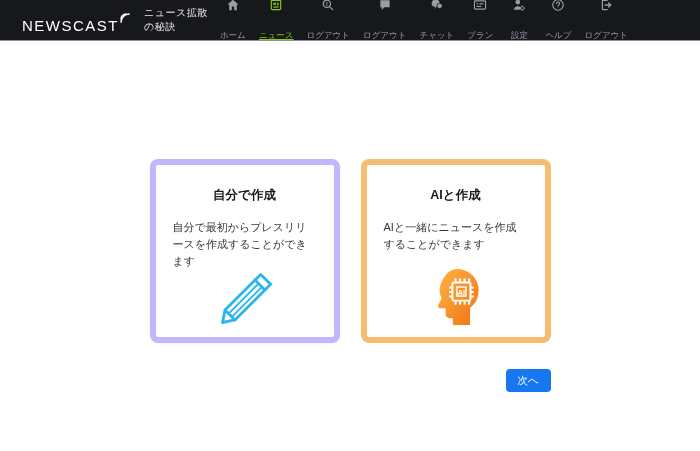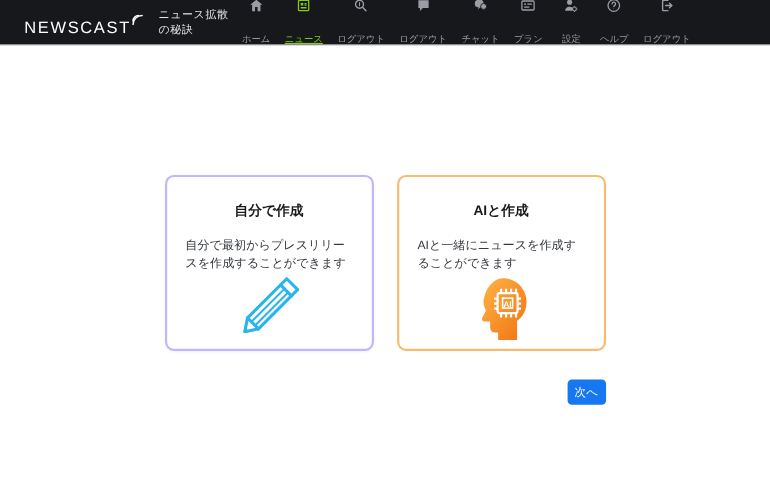--- a/index.html
+++ b/index.html
@@ -25,34 +25,34 @@
   .nav-item .nv-icon { height:14px; display:flex; align-items:center; }
   .nav-item .nv-label { font-size:8.5px; white-space:nowrap; }
 
   
   .main { padding-top:88px; }
   .page-title { text-align:center; font-size:15px; font-weight:bold; color:#111111;
     letter-spacing:0.5px; }
 
   .cards-row { width:401px; margin:30px auto 0; display:flex; gap:21px; }
   .card {
-    width:190px; height:160px; background:#ffffff; border:2px solid #c4b5fd;
+    width:190px; height:184px; background:#ffffff; border:6px solid #c4b5fd;
     border-radius:8px; box-shadow:0 1px 3px rgba(0,0,0,0.05);
     display:flex; flex-direction:column; align-items:center; cursor:pointer;
   }
   .card.selected { border-color:#f6bd72; box-shadow:none;justify-content:space-between; }
   .card-title { font-size:12.5px; font-weight:bold; color:#1a1a1a; margin-top:22px; }
   .card-desc { font-size:11px; color:#33373d; line-height:1.55; text-align:left;
     padding:0 17px; margin-top:15px; align-self:stretch; }
   .card-icon { margin-top:auto; margin-bottom:8px; display:flex; justify-content:center; }
 
   .actions { width:401px; margin:26px auto 0; display:flex; justify-content:flex-end; }
   .next-button {
     background:#1677f0; color:#ffffff; border:none; border-radius:4px;
-    width:35px; height:23px; font-size:10.5px; cursor:pointer;
+    width:45px; height:23px; font-size:10.5px; cursor:pointer;
     font-family:"Liberation Sans","DejaVu Sans",sans-serif;
     display:flex; align-items:center; justify-content:center;
   }
 </style>
 </head>
 <body>
 
 <header class="navbar">
   <div class="brand">
     <div class="brand-logo">

